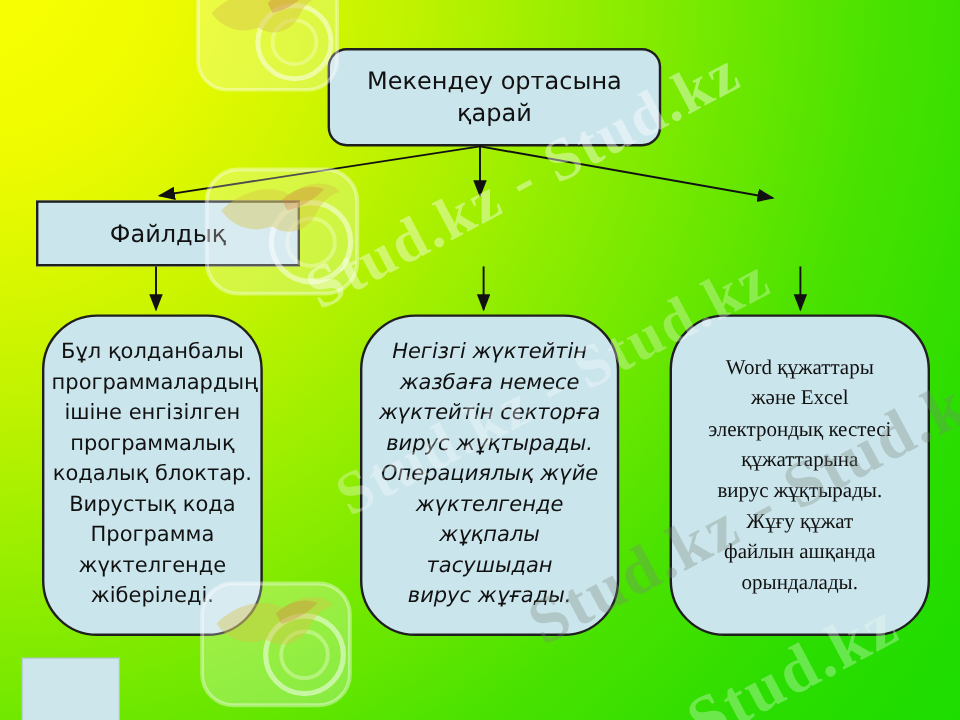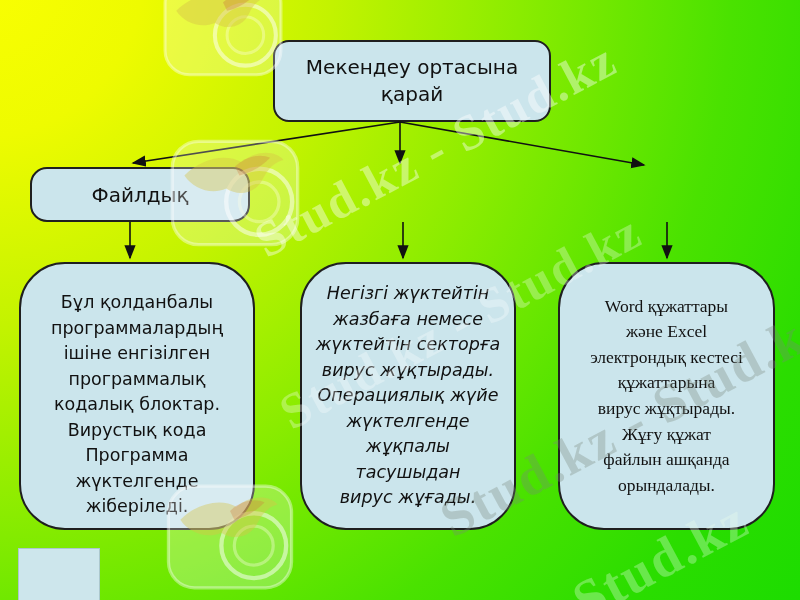--- a/index.html
+++ b/index.html
@@ -10,26 +10,26 @@
       #fbff02 0%, #eefb00 16%, #c3f300 34%, #8aec00 52%, #4ae200 72%, #2bdd00 86%, #1bdc00 100%);
   }
   .node {
     position:absolute; box-sizing:border-box;
     background:#cbe5ec; border:2px solid #1f1f1f;
     display:flex; align-items:center; justify-content:center;
     text-align:center; color:#111; z-index:2;
   }
   .node span { white-space:pre-line; display:block; width:100%; }
   .title-node { left:273px; top:40px; width:278px; height:82px; border-radius:16px; font-size:20px; line-height:1.35; }
-  .branch-node { top:167px; height:55px; border-radius:17px; font-size:20px; }
+  .branch-node { top:167px; height:55px; border-radius:0; font-size:20px; }
   .bn-0 { left:30px;  width:220px; }
   .bn-1 { left:293px; width:220px; }
   .bn-2 { left:557px; width:218px; }
   .desc-node { top:262px; height:268px; border-radius:46px; font-size:17.5px; line-height:1.46; padding:8px 6px; }
-  .dn-0 { left:19px;  width:236px;align-items:flex-end; }
+  .dn-0 { left:35px;  width:184px; }
   .dn-1 { left:300px; width:216px;font-style:italic; }
   .dn-2 { left:558px; width:217px;font-family:Liberation Serif, serif; }
   .arrows { position:absolute; left:0; top:0; z-index:3; pointer-events:none; }
   .corner-rect {
     position:absolute; left:18px; top:548px; width:80px; height:52px;
     background:#cde6ec; border:1px solid rgba(110,140,150,0.35); z-index:1;
   }
   .wm-layer { position:absolute; inset:0; z-index:5; pointer-events:none; }
   .wm-text {
     position:absolute; transform-origin:left top; transform:rotate(-28deg);

